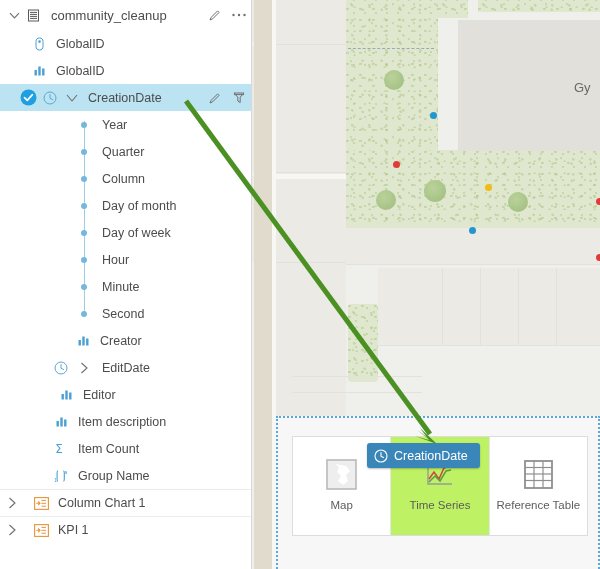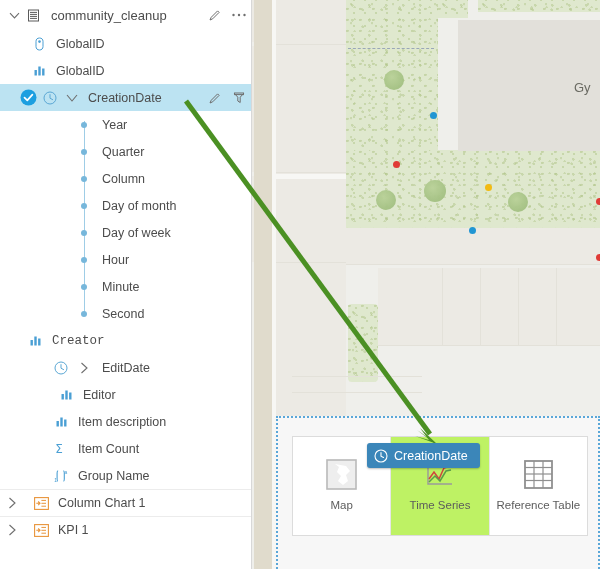--- a/index.html
+++ b/index.html
@@ -337,21 +337,21 @@
         </span>
       <span class="sublabel">Minute</span>
     </div>
     <div class="subrow">
       <span class="bullet-wrap">
           <span class="bullet"></span>
         </span>
       <span class="sublabel">Second</span>
     </div>
 
-    <div class="row" style="padding-left:24px;font-family:Liberation Mono, monospace;">
+    <div class="row" style="padding-left:72px;">
       <span class="ficon">
         <svg width="13" height="13" viewBox="0 0 13 13">
           <rect x="1.5" y="6" width="2.4" height="5.5" fill="#4a9fd4"></rect>
           <rect x="5.3" y="2.5" width="2.4" height="9" fill="#4a9fd4"></rect>
           <rect x="9.1" y="4.5" width="2.4" height="7" fill="#4a9fd4"></rect>
         </svg>
       </span>
       <span class="rlabel">Creator</span>
     </div>
 

